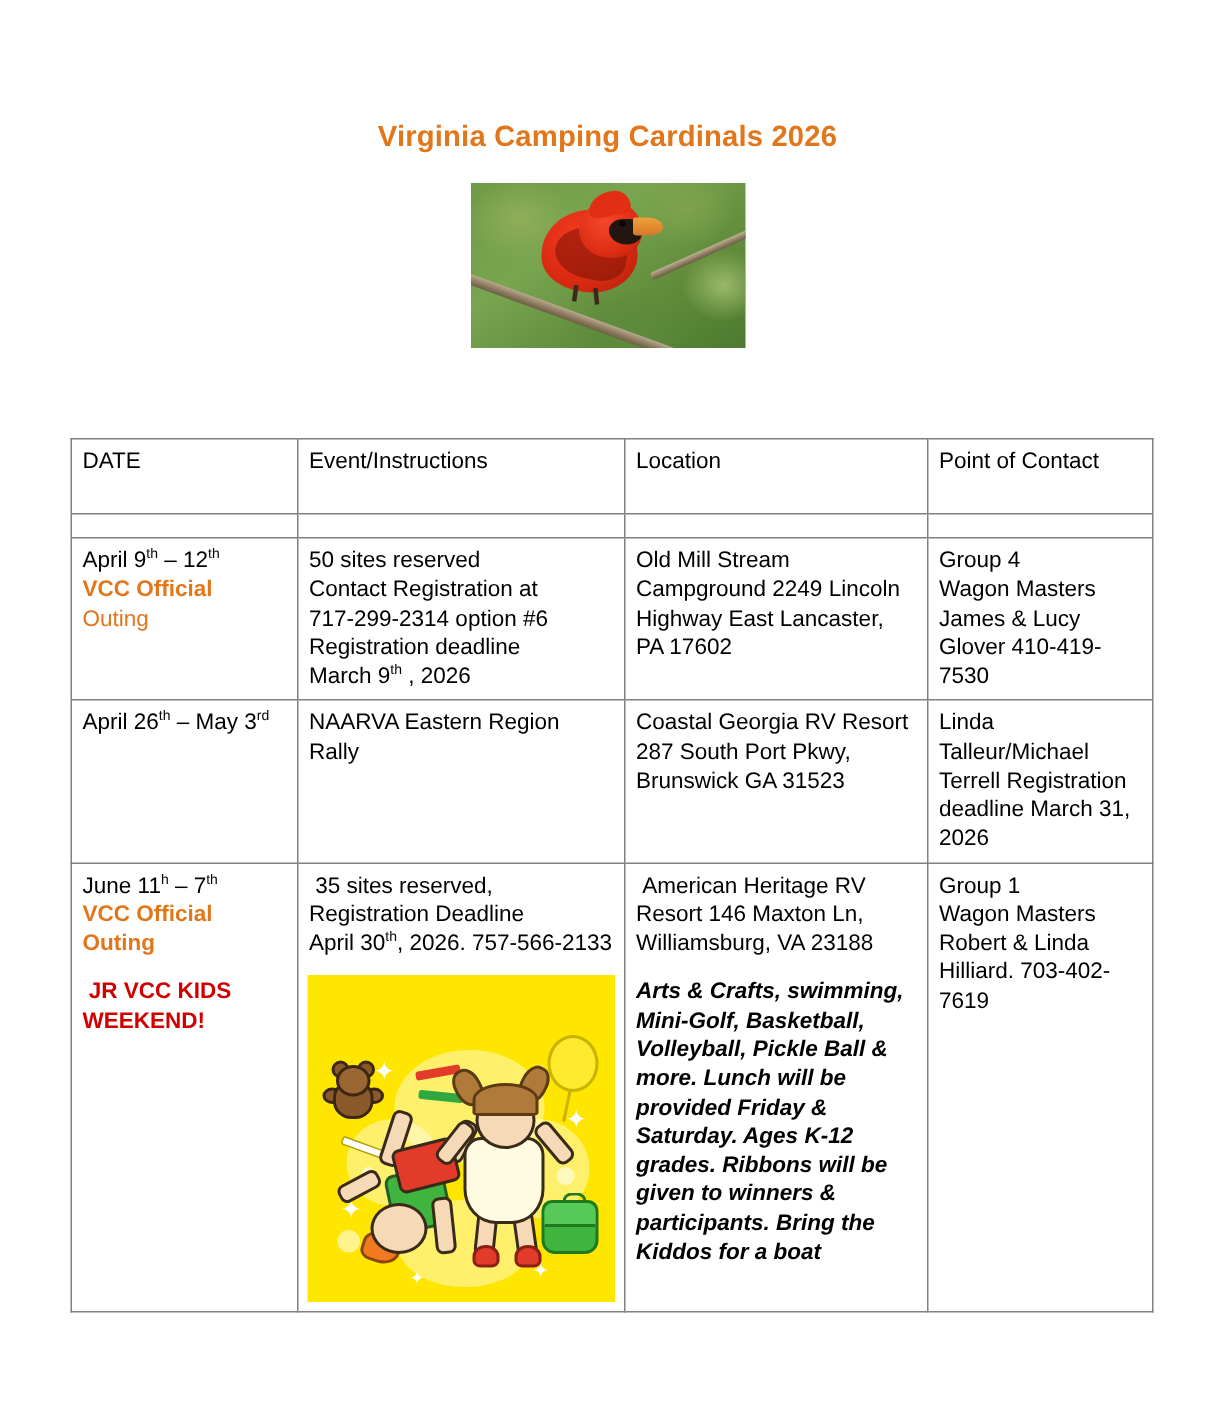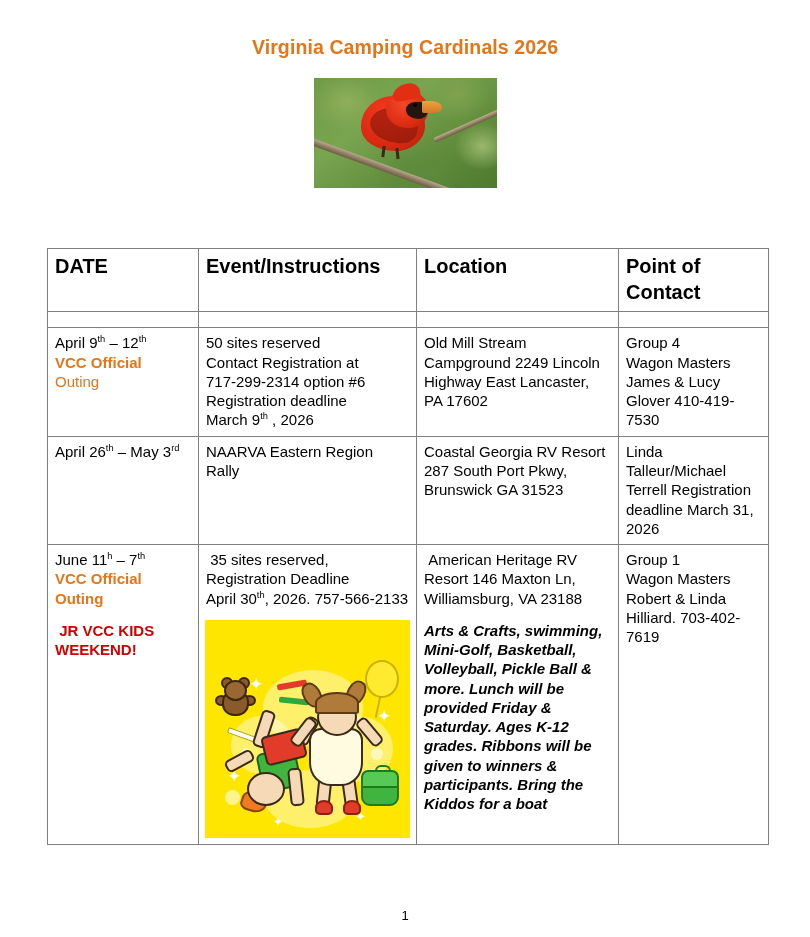--- a/index.html
+++ b/index.html
@@ -19,20 +19,21 @@
     position: relative;
     width: 810px;
     height: 937px;
     background: #ffffff;
   }
 
   
   .title-block {
     padding-top: 38px;
     text-align: center;
+    margin-top: 44px;
   }
   .doc-title {
     color: #E2761B;
     font-weight: bold;
     font-size: 19.5px;
     line-height: 1.0;
     letter-spacing: 0.1px;
   }
   .doc-subtitle {
     color: #E2761B;
@@ -186,22 +187,22 @@
     font-size: 15px;
     line-height: 1.285;
     text-align: left;
   }
   .col-date     { width: 151px; }
   .col-event    { width: 218px; }
   .col-location { width: 202px; }
   .col-contact  { width: 150px; }
 
   .hdr td {
-    font-weight: bold;
-    font-size: 20px;
+    font-weight: normal;
+    font-size: 15px;
     height: 38px;
   }
   .spacer-row td {
     height: 15px;
     padding: 0;
   }
 
   .b  { font-weight: normal; }
   .orange      { color: #E2761B; }
   .orange-b    { color: #E2761B; font-weight: bold; }

